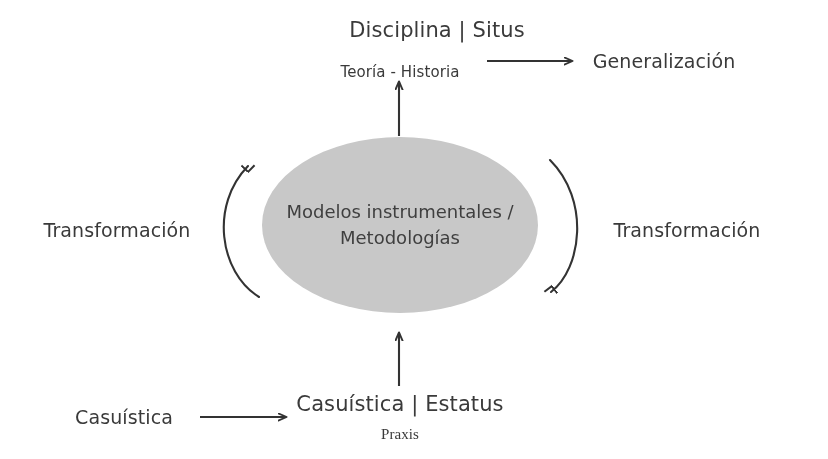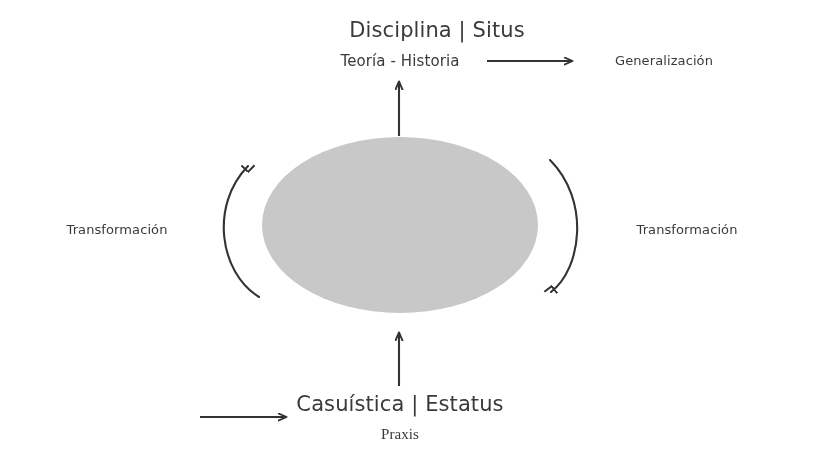--- a/index.html
+++ b/index.html
@@ -39,21 +39,21 @@
   }
   .node-title {
     font-size: 21px;
     line-height: 24px;
   }
   .node-sub {
     font-size: 15px;
     line-height: 18px;
   }
   .side-label {
-    font-size: 13px;
+    font-size: 19px;
     line-height: 22px;
   }
   .ellipse-text {
     position: absolute;
     left: 400px;
     top: 225px;
     transform: translate(-50%, -50%);
     width: 260px;
     text-align: center;
     font-size: 18px;
@@ -88,26 +88,31 @@
     <line x1="487" y1="61" x2="572" y2="61" stroke="#333333" stroke-width="1.9" marker-end="url(#arrowhead-straight)"></line>
 
     <line x1="200" y1="417" x2="286" y2="417" stroke="#333333" stroke-width="1.9" marker-end="url(#arrowhead-straight)"></line>
 
     <path d="M 259 297 C 219 272, 210 205, 248 166" fill="none" stroke="#333333" stroke-width="2.1" stroke-linecap="round" marker-end="url(#arrowhead-curve)"></path>
 
     <path d="M 550 160 C 590 200, 582 268, 551 292" fill="none" stroke="#333333" stroke-width="2.1" stroke-linecap="round" marker-end="url(#arrowhead-curve)"></path>
   </svg>
 
   <div class="lbl lbl-center node-title" style="left:400px; top:30px;margin-left:37px;">Disciplina | Situs</div>
-  <div class="lbl lbl-center node-sub" style="left:400px; top:61px;">Teoría - Historia</div>
+  <div class="lbl lbl-center node-sub" style="left:400px; top:72px;">Teoría - Historia</div>
 
   <div class="lbl lbl-center side-label" style="left:664px; top:61px;">Generalización</div>
 
   <div class="lbl lbl-center side-label" style="left:117px; top:230px;">Transformación</div>
 
   <div class="lbl lbl-center side-label" style="left:687px; top:230px;">Transformación</div>
 
+  <div class="ellipse-text">
+    <span>Modelos instrumentales /</span>
+    <span>Metodologías</span>
+  </div>
 
   <div class="lbl lbl-center node-title" style="left:400px; top:404px;">Casuística | Estatus</div>
   <div class="lbl lbl-center node-sub" style="left:400px; top:434px;font-family:Liberation Serif, serif;">Praxis</div>
 
+  <div class="lbl lbl-center side-label" style="left:124px; top:417px;">Casuística</div>
 
 </div>
 
 </body></html>

